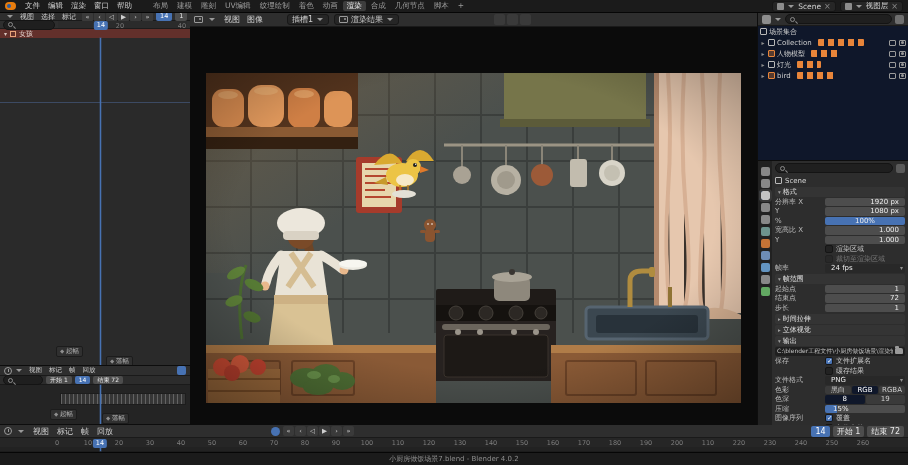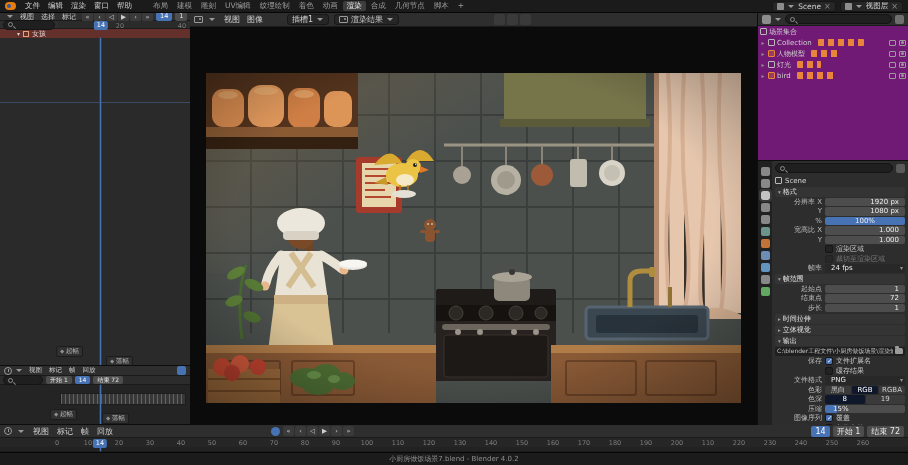--- a/index.html
+++ b/index.html
@@ -35,39 +35,39 @@
   .ruler .tick{position:absolute;top:1px;transform:translateX(-50%);color:#7e7e7e;font-size:6.5px;}
   .playhead-line{position:absolute;width:1px;background:#4772b3;box-shadow:0 0 0 .5px rgba(71,114,179,.55);}
   .frame-badge{position:absolute;transform:translateX(-50%);background:#4772b3;color:#fff;font-size:6.5px;line-height:9px;padding:0 3px;border-radius:2px;}
   .marker-label{position:absolute;background:#303030;border:1px solid #1c1c1c;border-radius:2px;color:#b5b5b5;font-size:6.5px;line-height:9px;padding:0 3px;}
   .marker-label::before{content:"◆ ";color:#8f8f8f;font-size:5.5px;}
   
   #dope{left:0;top:13px;width:190px;height:352px;background:#2a2a2a;}
   #dope .ehead{height:8px;padding:0 3px;gap:3px;font-size:7px;}
   #dope-row2{display:flex;align-items:center;height:8px;background:#2e2e2e;border-bottom:1px solid #1c1c1c;padding:0 3px;gap:3px;}
   #dope-ruler{height:8px;flex:1;position:relative;}
-  #dope-channel{height:9px;background:#63302b;color:#e6d9d4;display:flex;align-items:center;padding:0 17px;gap:3px;font-size:7px;}
+  #dope-channel{height:9px;background:#63302b;color:#e6d9d4;display:flex;align-items:center;padding:0 4px;gap:3px;font-size:7px;}
   #dope-channel::before{content:"▾";color:#d8c8c2;font-size:6px;}
   #dope-canvas{position:relative;height:327px;background:#2a2a2a;}
   #dope-canvas .hline{position:absolute;left:0;right:0;top:64px;height:1px;background:#3c4a63;}
   
   #mini{left:0;top:366px;width:190px;height:58px;background:#262626;}
   #mini .ehead{height:10px;font-size:6.5px;gap:3px;}
   #mini-row2{display:flex;align-items:center;height:9px;background:#2c2c2c;border-bottom:1px solid #1a1a1a;padding:0 3px;gap:3px;}
   #mini-canvas{position:relative;height:39px;background:#242424;}
   #mini-band{position:absolute;left:60px;right:4px;top:8px;height:12px;background:repeating-linear-gradient(90deg,#6a6a6a 0 1px,#383838 1px 4px);border:1px solid #1d1d1d;opacity:.9;}
   
   #imged{left:190px;top:13px;width:567px;height:412px;background:#101010;}
   #imged .ehead{background:#2e2e2e;}
   #img-canvas{position:relative;width:567px;height:398px;background:#0b0b0b;}
   #render-frame{position:absolute;left:16px;top:46px;width:535px;height:330px;}
   .hdr-drop{display:flex;align-items:center;gap:3px;background:#262626;border:1px solid #181818;border-radius:3px;height:11px;padding:0 4px;color:#cfcfcf;}
   .icon-btn{width:11px;height:11px;background:#3a3a3a;border-radius:2px;display:inline-block;}
   
-  #outliner{left:758px;top:13px;width:150px;height:147px;background:#701a75;text-align:center;}
+  #outliner{left:758px;top:13px;width:150px;height:147px;background:#0f172a;text-align:center;}
   #outliner .ehead{height:13px;gap:3px;}
   .out-row{display:flex;align-items:center;height:11px;padding:0 2px;gap:2px;color:#cfcfcf;font-size:7px;}
   .out-row .disc{color:#8d8d8d;font-size:6px;width:6px;}
   .out-row .oicon{width:7px;height:7px;border:1px solid #b9b9b9;border-radius:1px;flex:none;}
   .out-row .oicon.orange{border-color:#e8853a;background:#e8853a55;}
   .obj-chips{height:7px;width:46px;margin-left:4px;background:repeating-linear-gradient(90deg,#e8853a 0 6px,transparent 6px 10px);border-radius:1px;flex:none;}
   .out-toggles{margin-left:auto;display:flex;gap:3px;align-items:center;}
   .tgl{width:7px;height:6px;border:1px solid #9a9a9a;border-radius:1px;}
   .tgl.cam::after{content:"";display:block;width:3px;height:3px;border-radius:50%;background:#9a9a9a;margin:.5px auto;}
   
@@ -78,21 +78,21 @@
   #prop-main{flex:1;padding:2px 3px;overflow:hidden;font-size:7px;}
   #prop-search-row{display:flex;gap:3px;align-items:center;margin-bottom:2px;}
   #prop-search-row .searchbox{flex:1;}
   #prop-crumb{display:flex;align-items:center;gap:3px;height:11px;color:#d8d8d8;margin-bottom:1px;}
   #prop-crumb .oicon{width:7px;height:7px;border:1px solid #b9b9b9;border-radius:1px;}
   .psec{margin-bottom:1px;}
   .psec-head{display:flex;align-items:center;height:10px;color:#e3e3e3;background:#343434;border-radius:2px;padding:0 3px;gap:2px;}
   .psec-head::before{content:"▾";font-size:5.5px;color:#9c9c9c;}
   .psec-head.closed::before{content:"▸";}
   .prow{display:flex;align-items:center;height:9.5px;gap:3px;}
-  .plabel{width:47px;text-align:right;color:#bdbdbd;flex:none;}
+  .plabel{width:47px;color:#bdbdbd;flex:none;}
   .pfield{flex:1;background:#4d4d4d;border-radius:2px;height:8.5px;line-height:8.5px;color:#eee;text-align:right;padding:0 6px;position:relative;}
   .pfield.slider{background:linear-gradient(90deg,#4772b3 var(--fill,100%),#4d4d4d var(--fill,100%));text-align:center;padding:0 8px;}
   .pfield.drop{text-align:left;background:#282828;}
   .pfield.drop::after{content:"▾";position:absolute;right:2px;top:0;color:#909090;font-size:6px;}
   .cb{width:8px;height:8px;border-radius:2px;background:#222;border:1px solid #151515;flex:none;position:relative;}
   .cb.on{background:#4772b3;}
   .cb.on::after{content:"✓";position:absolute;left:1px;top:-1px;color:#fff;font-size:6.5px;}
   .cblabel{color:#c7c7c7;}
   .seg{flex:1;display:flex;gap:1px;}
   .seg span{flex:1;background:#3a3a3a;text-align:center;border-radius:2px;height:8.5px;line-height:8.5px;color:#cfcfcf;}

